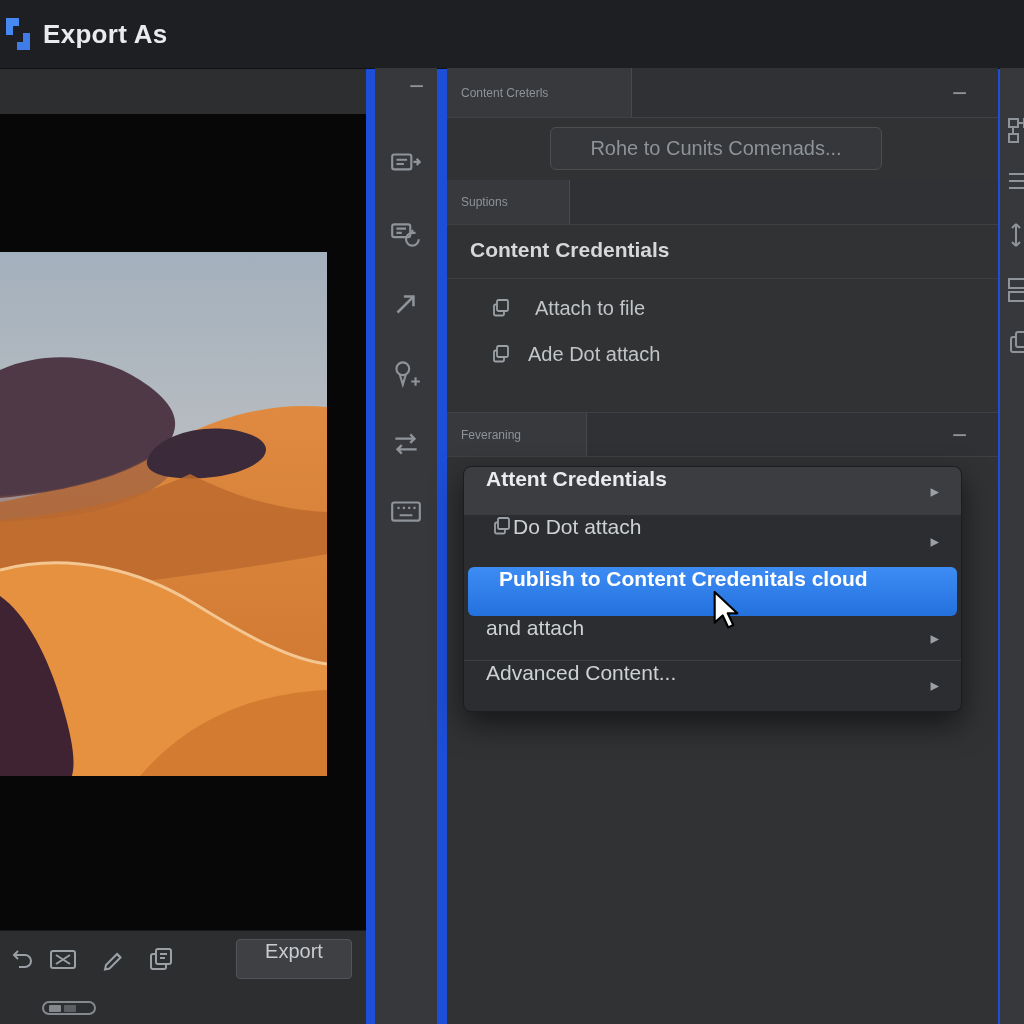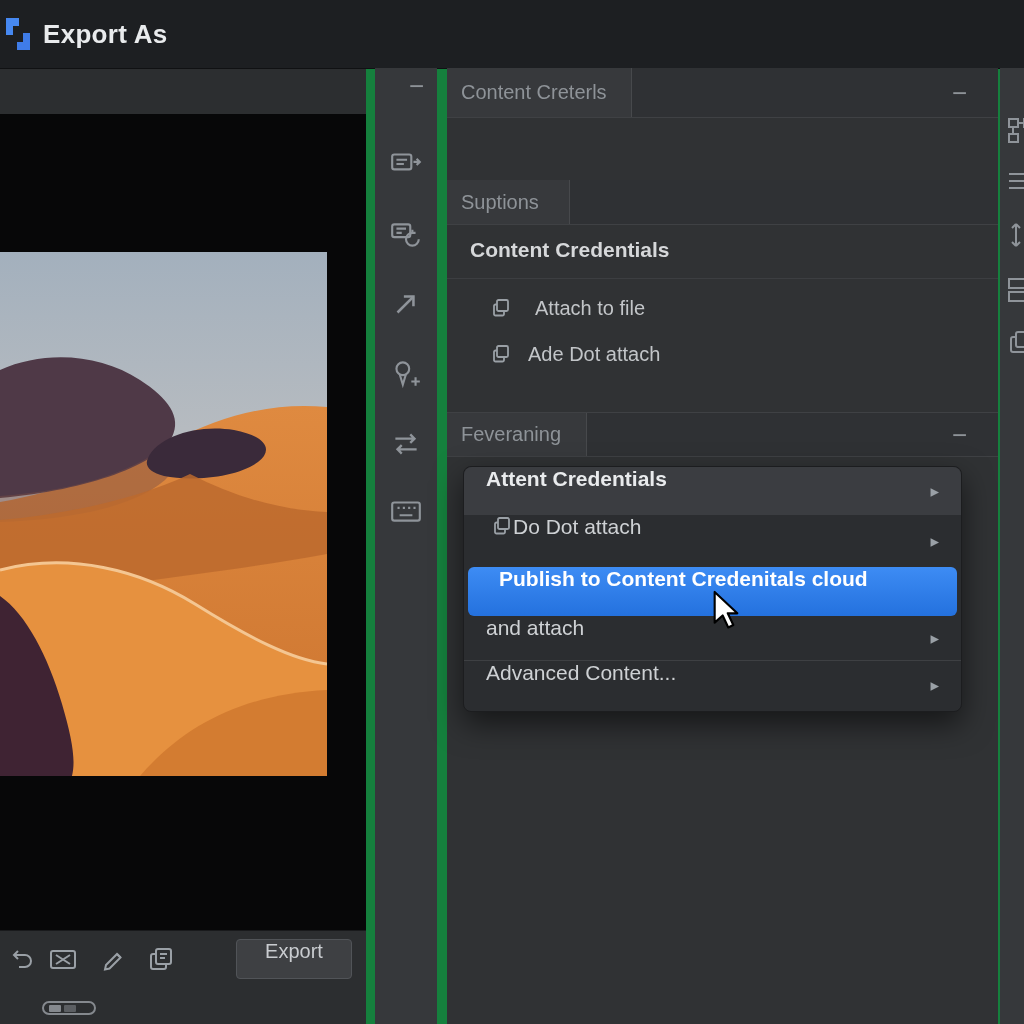--- a/index.html
+++ b/index.html
@@ -1,16 +1,16 @@
 <!DOCTYPE html>
 <html><head>
 <meta charset="utf-8">
 <style>
   html,body{margin:0;padding:0;background:#1a1b1d;}
-  .stage{position:relative;width:1024px;height:1024px;background:#15803d;overflow:hidden;
+  .stage{position:relative;width:1024px;height:1024px;background:#1d4ed8;overflow:hidden;
          font-family:"Liberation Sans","DejaVu Sans",sans-serif;}
   .abs{position:absolute;}
   svg{display:block;}
 
   
   .titlebar{left:0;top:0;width:1024px;height:68px;background:#1d1f22;border-bottom:1px solid #101113;}
   .app-logo{left:2px;top:16px;width:32px;height:36px;}
   .title{left:43px;top:0;height:68px;line-height:68px;font-size:26px;font-weight:bold;
          color:#e9ebed;letter-spacing:.3px;}
 
@@ -30,21 +30,21 @@
   
   .toolbar{left:375px;top:68px;width:62px;height:956px;background:#36383b;}
   .tb-minus{left:34px;top:4px;font-size:26px;color:#8e9398;cursor:pointer;line-height:28px;}
   .tool-ic{left:14px;width:34px;height:34px;cursor:pointer;}
 
   
   .right-panel{left:447px;top:68px;width:551px;height:956px;background:#303234;}
   .hdr-row{left:0;width:551px;background:#2f3134;border-bottom:1px solid #3f4144;}
   .hdr-tab{position:absolute;left:0;top:0;bottom:0;background:#37393c;border-right:1px solid #47494c;
            display:flex;align-items:center;padding:0 14px;box-sizing:border-box;cursor:pointer;}
-  .hdr-label{font-size:20px;color:#8e9398;white-space:nowrap;}
+  .hdr-label{font-size:12px;color:#8e9398;white-space:nowrap;}
   .panel-minus{position:absolute;left:505px;top:50%;transform:translateY(-50%);font-size:26px;color:#8e9398;cursor:pointer;}
   .action-btn{left:103px;top:59px;width:330px;height:41px;background:#35373a;border:1px solid #4c4f52;border-radius:6px;
               color:#8e9398;font-size:20px;display:flex;align-items:center;justify-content:center;cursor:pointer;}
   .section-heading{left:23px;top:170px;font-size:21px;font-weight:bold;color:#d6d8da;}
   .heading-divider{left:0;top:210px;width:551px;height:1px;background:#3c3e41;}
   .cc-item{left:43px;height:32px;display:flex;align-items:center;gap:16px;cursor:pointer;}
   .cc-item .lbl{font-size:20px;color:#c2c5c8;}
 
   
   .menu{left:16px;top:398px;width:499px;background:#2b2d30;border:1px solid #1c1d1f;border-radius:8px;
@@ -192,20 +192,23 @@
 
   <div class="abs right-panel">
 
     <div class="abs hdr-row" style="top:0;height:49px;">
       <div class="hdr-tab" style="width:185px;">
         <span class="hdr-label">Content Creterls</span>
       </div>
       <span class="panel-minus">−</span>
     </div>
 
+    <div class="abs action-btn">
+      <span>Rohe to Cunits Comenads...</span>
+    </div>
 
     <div class="abs hdr-row" style="top:112px;height:44px;">
       <div class="hdr-tab" style="width:123px;">
         <span class="hdr-label">Suptions</span>
       </div>
     </div>
 
     <div class="abs section-heading">Content Credentials</div>
     <div class="abs heading-divider"></div>
 

